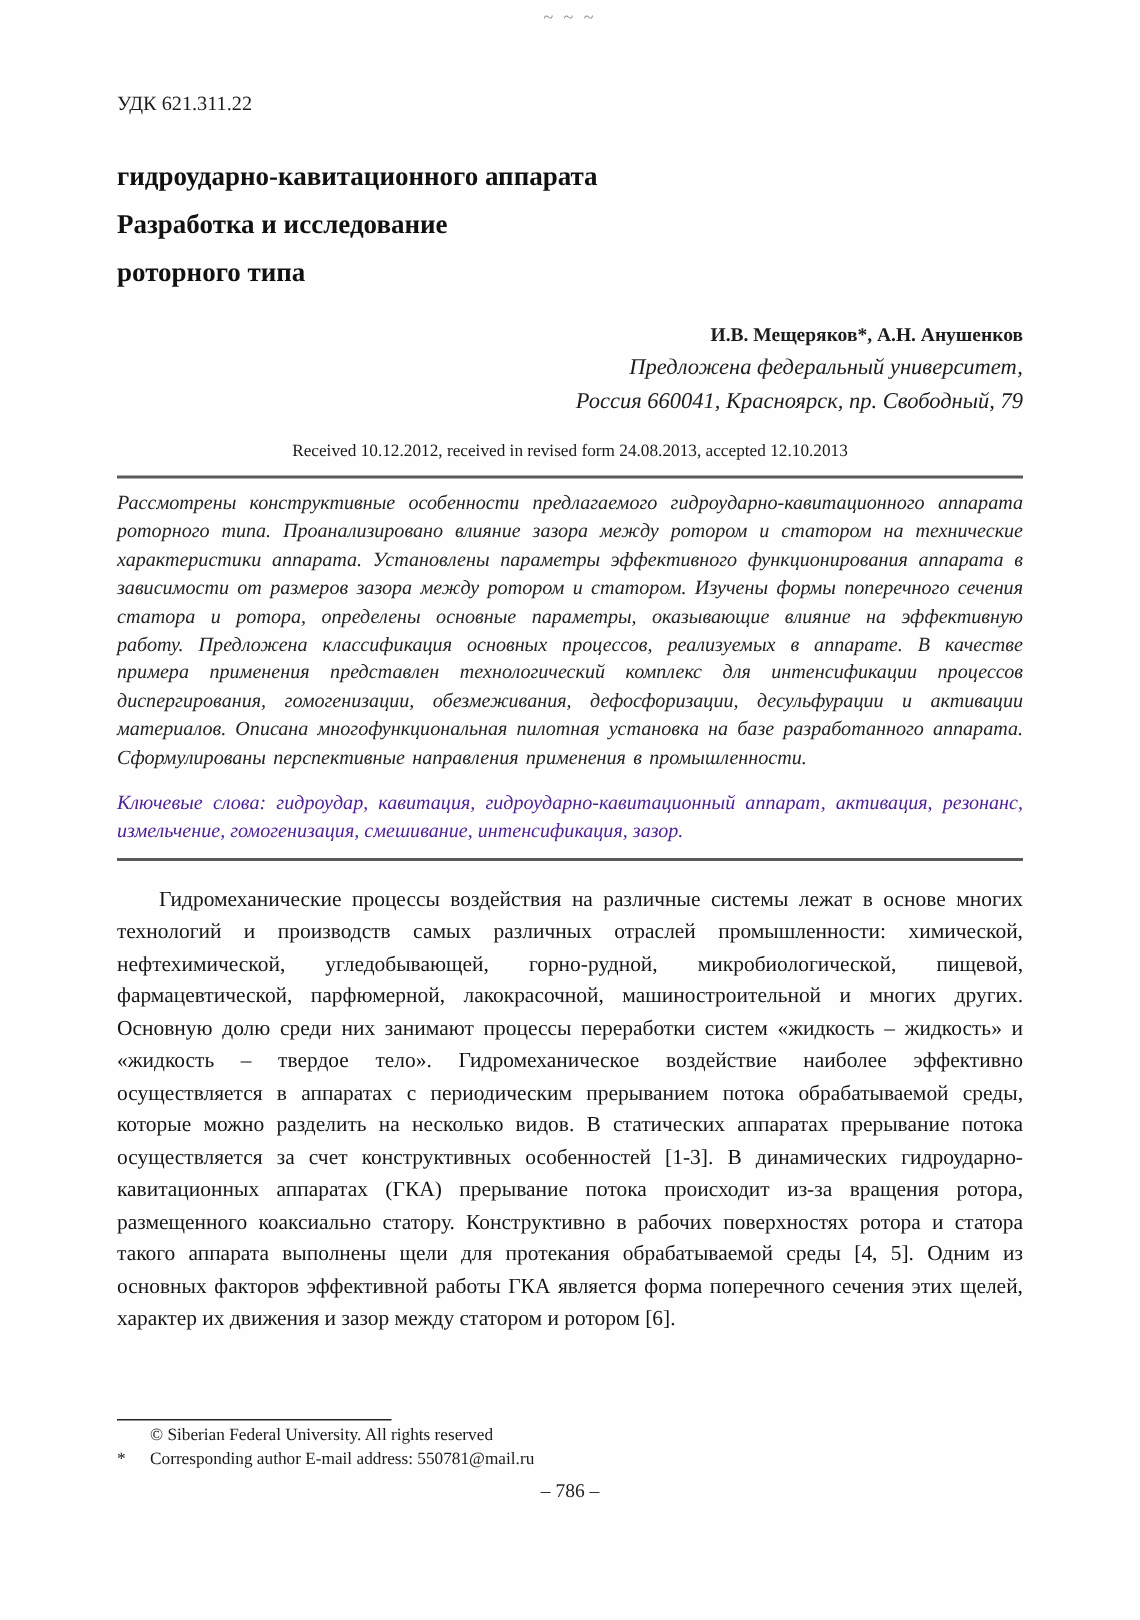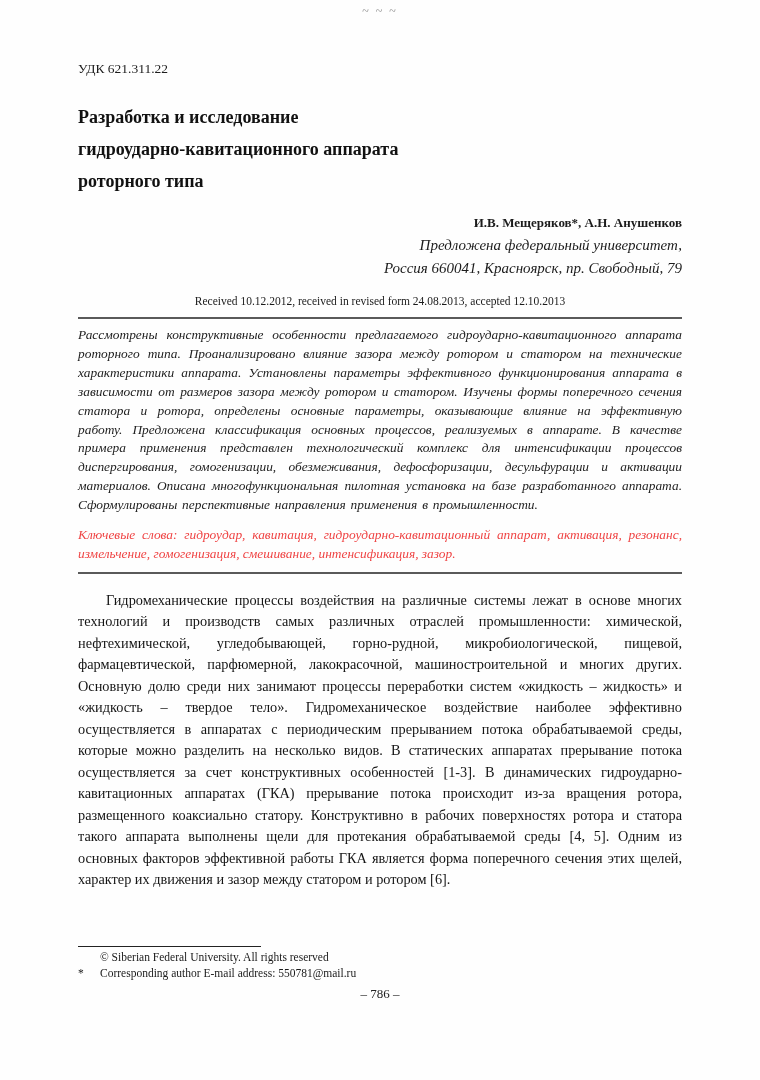--- a/index.html
+++ b/index.html
@@ -89,21 +89,21 @@
     text-align: justify;
     word-spacing: 1.5px;
     color: #222;
   }
   .keywords {
     margin-top: 11px;
     font-size: 13.4px;
     font-style: italic;
     line-height: 18.9px;
     text-align: justify;
-    color: #ef4444;
+    color: #4c1d95;
   }
   .body-text {
     margin-top: 16px;
     font-size: 14.3px;
     line-height: 21.5px;
     text-align: justify;
     text-indent: 28px;
     color: #141414;
   }
   .footnote {
@@ -146,22 +146,22 @@
 
 <div class="page">
   <div class="content">
 
 
     <div class="tilde-sep">~ ~ ~</div>
 
     <div class="udc">УДК 621.311.22</div>
 
     <div class="title">
+      <div>гидроударно-кавитационного аппарата</div>
       <div>Разработка и исследование</div>
-      <div>гидроударно-кавитационного аппарата</div>
       <div>роторного типа</div>
     </div>
 
     <div class="authors-block">
       <div class="authors">И.В. Мещеряков*, А.Н. Анушенков</div>
       <div class="affiliation">Предложена федеральный университет,</div>
       <div class="affiliation">Россия 660041, Красноярск, пр. Свободный, 79</div>
     </div>
 
     <div class="received">Received 10.12.2012, received in revised form 24.08.2013, accepted 12.10.2013</div>

